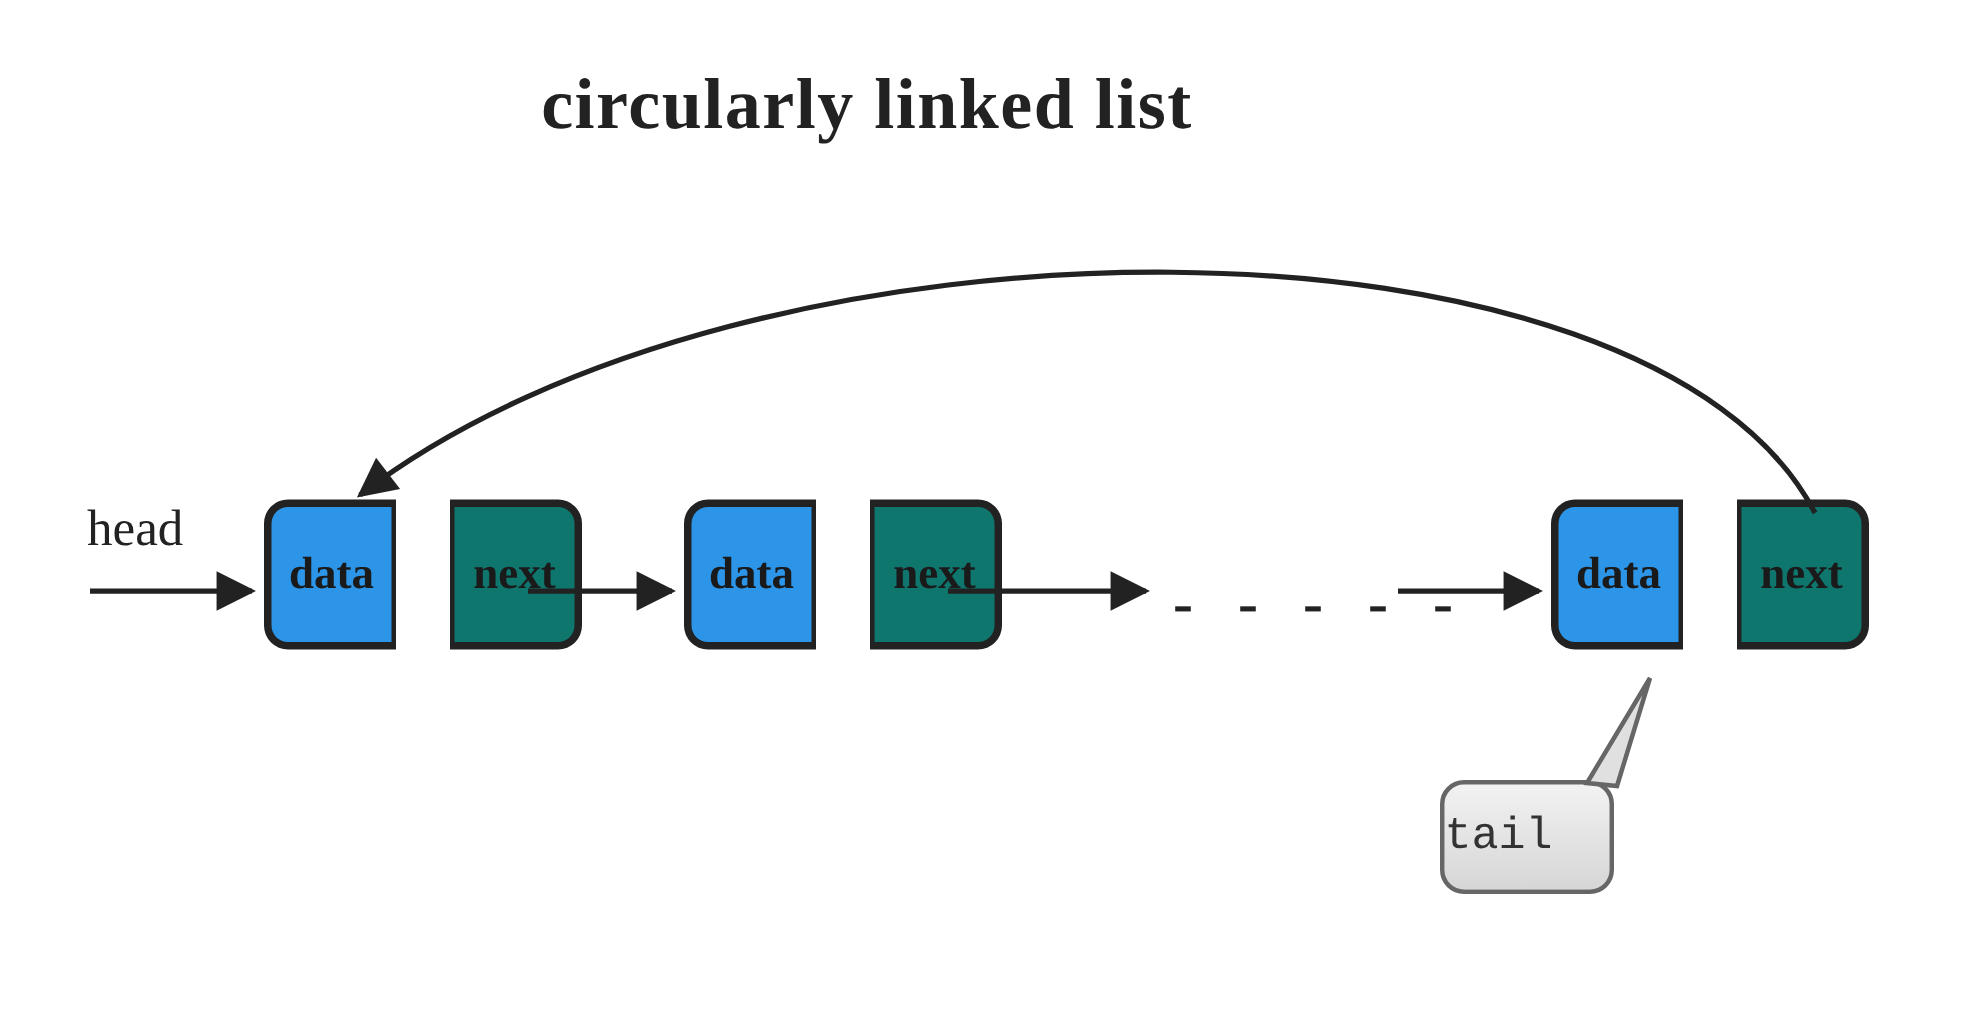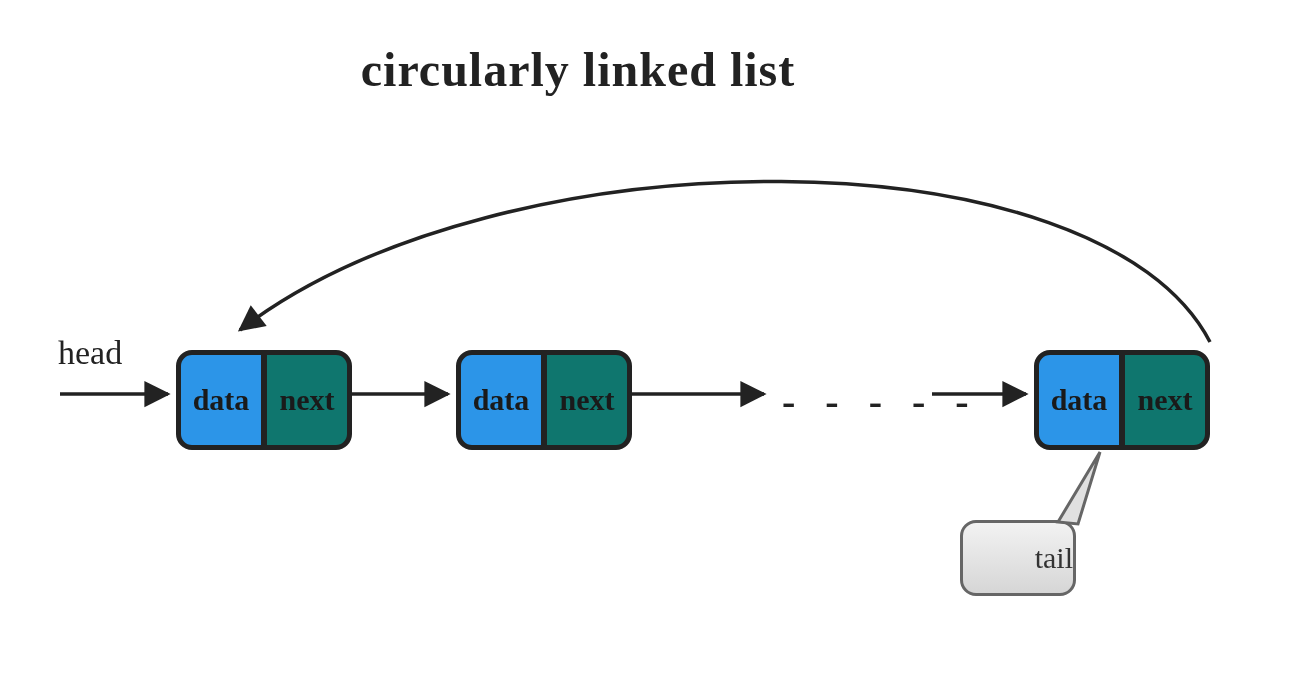--- a/index.html
+++ b/index.html
@@ -28,23 +28,24 @@
   }
   .head-label {
     position: absolute;
     font-size: 34px;
     font-weight: normal;
     top: 334px;
     left: 58px;
   }
   .node {
     position: absolute;
-    top: 350px;
+    top: 333px;
     display: flex;
     height: 100px;
+    gap: 36px;
   }
   .cell {
     width: 88px;
     height: 100px;
     border: 5px solid #222;
     box-sizing: border-box;
     display: flex;
     align-items: center;
     justify-content: center;
     font-size: 30px;
@@ -80,22 +81,22 @@
     position: absolute;
     top: 520px;
     left: 960px;
     width: 110px;
     height: 70px;
     background: linear-gradient(#f2f2f2, #d6d6d6);
     border: 3px solid #666;
     border-radius: 16px;
     display: flex;
     align-items: center;
-    justify-content: flex-end;
-    font-family: Liberation Serif, serif;
+    justify-content: flex-start;
+    font-family: Liberation Mono, monospace;
     font-size: 30px;
     color: #333;
   }
 
   svg.overlay {
     position: absolute;
     top: 0;
     left: 0;
     width: 1308px;
     height: 684px;

